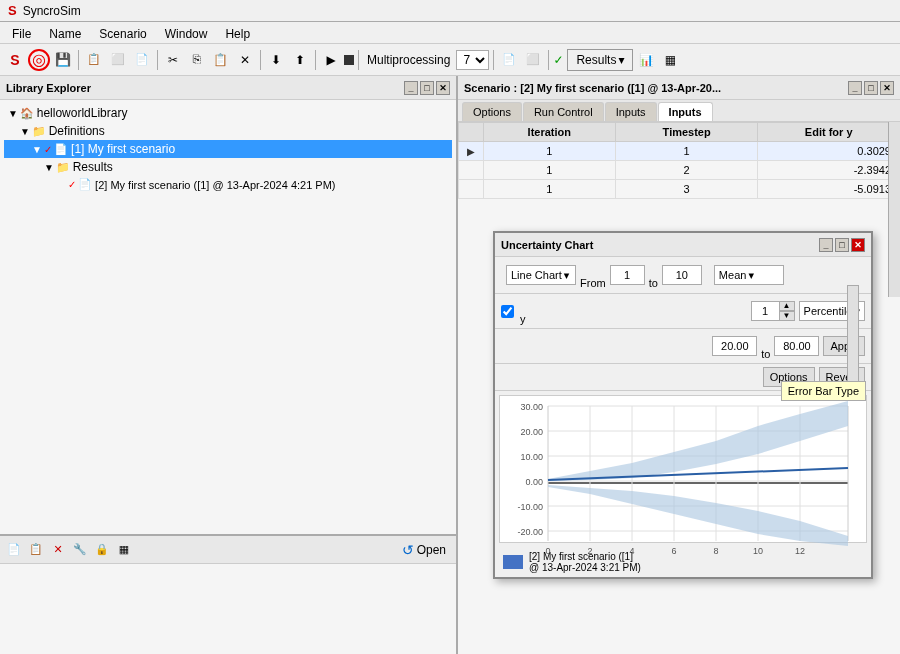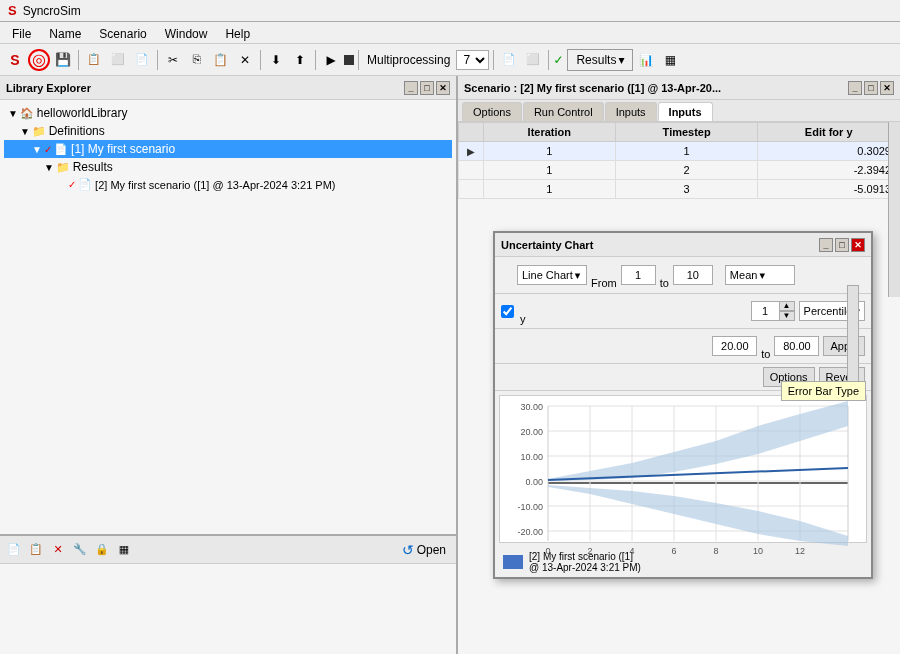--- a/index.html
+++ b/index.html
@@ -65,21 +65,21 @@
     .data-table { flex: 1; overflow: auto; }
     .data-table table { width: 100%; border-collapse: collapse; }
     .data-table th { background: #e0e0e0; border: 1px solid #ccc; padding: 3px 8px; font-size: 11px; text-align: center; }
     .data-table td { border: 1px solid #ddd; padding: 3px 8px; font-size: 11px; text-align: right; }
     .data-table td:first-child { width: 20px; text-align: center; }
     .row-arrow { color: #333; font-size: 10px; }
     
     
     .uncertainty-window { position: absolute; top: 155px; left: 35px; width: 380px; background: #f0f0f0; border: 2px solid #888; box-shadow: 3px 3px 8px rgba(0,0,0,0.3); z-index: 10; }
     .unc-title-bar { background: #e8e8e8; height: 24px; display: flex; align-items: center; justify-content: space-between; padding: 0 6px; border-bottom: 1px solid #ccc; font-size: 11px; font-weight: bold; }
-    .unc-toolbar { display: flex; align-items: center; padding: 4px 22px; gap: 4px; background: #f0f0f0; border-bottom: 1px solid #ccc; flex-wrap: wrap; }
+    .unc-toolbar { display: flex; align-items: center; padding: 4px 11px; gap: 4px; background: #f0f0f0; border-bottom: 1px solid #ccc; flex-wrap: wrap; }
     .unc-dropdown { height: 20px; font-size: 11px; border: 1px solid #aaa; background: white; padding: 0 4px; display: flex; align-items: center; gap: 2px; cursor: pointer; min-width: 70px; }
     .unc-input { height: 20px; width: 35px; font-size: 11px; border: 1px solid #aaa; background: white; padding: 0 3px; text-align: center; }
     .unc-label { font-size: 11px; margin-top: 16px; }
     
     
     .tooltip-box { position: absolute; top: 152px; right: -5px; background: #ffffcc; border: 1px solid #aaa; padding: 3px 6px; font-size: 11px; z-index: 20; }
     
     
     .spinner { display: flex; flex-direction: column; }
     .spin-btn { height: 10px; width: 16px; border: 1px solid #aaa; background: #e0e0e0; display: flex; align-items: center; justify-content: center; font-size: 8px; cursor: pointer; line-height: 1; }
@@ -204,21 +204,21 @@
         <span class="tree-arrow">▼</span>
         <span style="margin-right:3px; font-size:11px; color:#888;">📁</span>
         <span>Results</span>
       </div>
 
       <div class="tree-item">
         <span class="tree-indent" style="width:52px;"></span>
         <span class="tree-arrow" style="width:12px; display:inline-block;"></span>
         <span style="margin-right:2px; color:#f00; font-size:10px;">✓</span>
         <span style="margin-right:3px; font-size:11px;">📄</span>
-        <span style="font-size:11px;">[2] My first scenario ([1] @ 13-Apr-2024 3:21 PM)</span>
+        <span style="font-size:11px;">[2] My first scenario ([1] @ 13-Apr-2024 4:21 PM)</span>
       </div>
     </div>
 
     <div class="library-bottom">
       <div class="bottom-toolbar">
         <div class="bottom-toolbar-btn">📄</div>
         <div class="bottom-toolbar-btn">📋</div>
         <div class="bottom-toolbar-btn" style="color:#c00;">✕</div>
         <div class="bottom-toolbar-btn">🔧</div>
         <div class="bottom-toolbar-btn">🔒</div>

